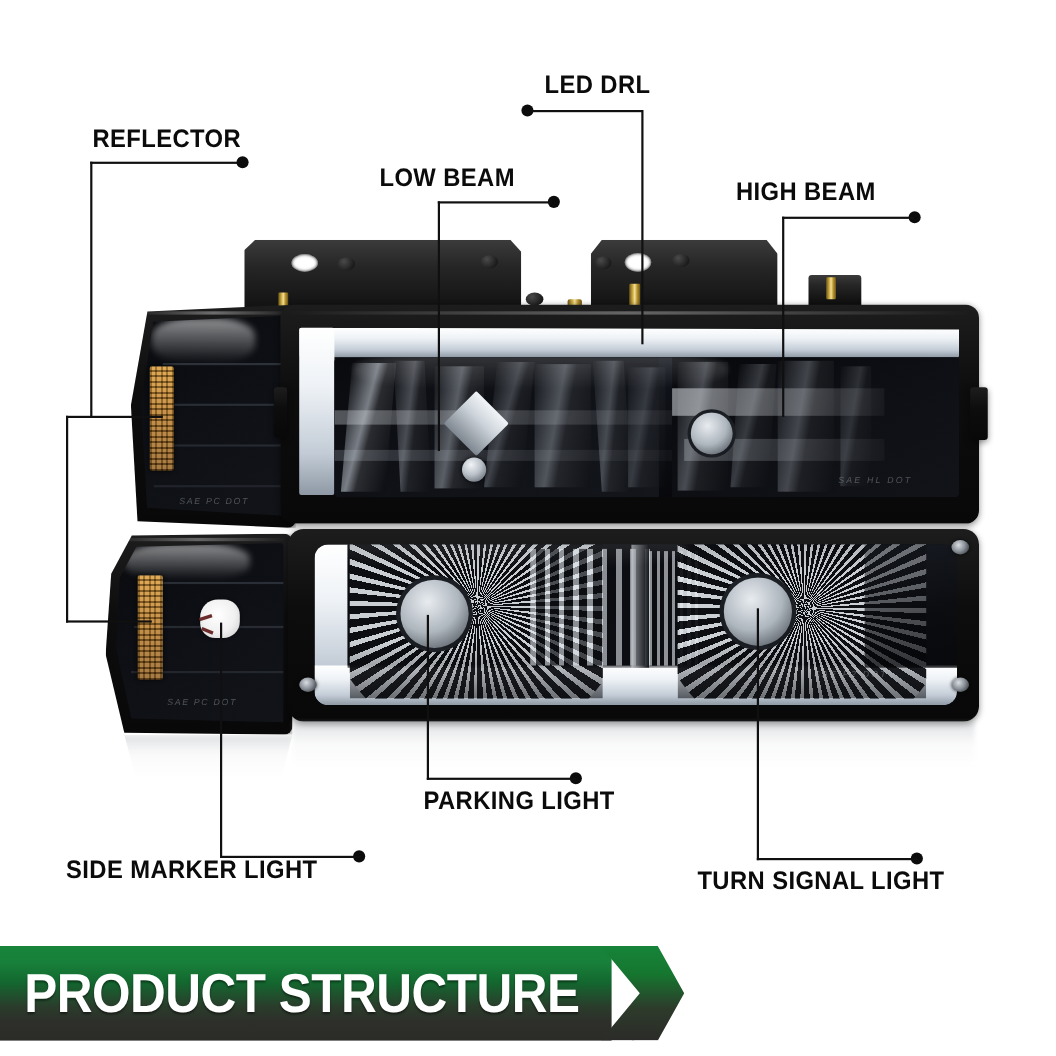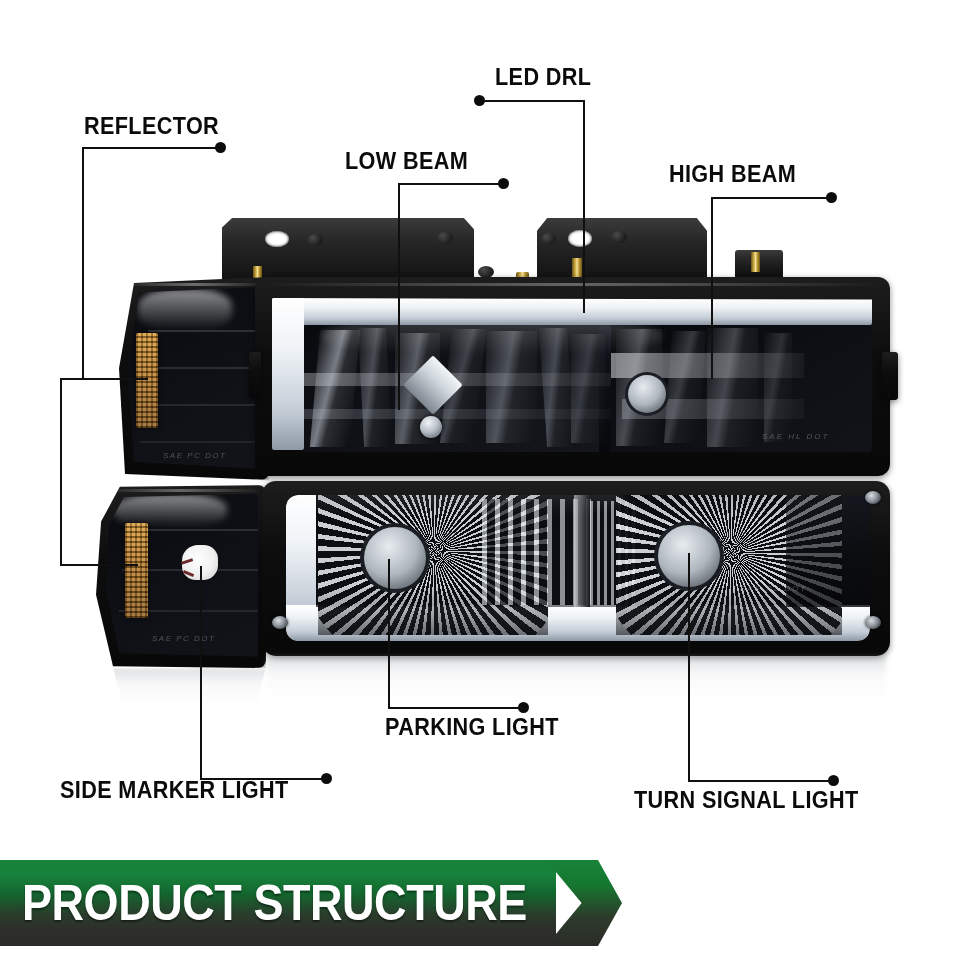--- a/index.html
+++ b/index.html
@@ -393,21 +393,21 @@
       </div>
       <div class="bulb-ring" style="left:368px; top:26px; width:62px; height:62px; border-width:4px;"></div>
 
       <div class="smoke" style="left:500px; top:0; width:84px; height:112px; opacity:0.8;"></div>
       <div class="gloss" style="left:2%; top:-10%; width:56%; height:26%; border-radius:45%; opacity:0.25;"></div>
     </div>
 
     <div class="screw-boss" style="left:272px; top:616px; width:16px; height:13px;"></div>
     <div class="screw-boss" style="left:865px; top:616px; width:16px; height:13px;"></div>
     <div class="screw-boss" style="left:865px; top:491px; width:16px; height:13px;"></div>
-    <div class="etch-text" style="left:740px; top:584px; letter-spacing:2px;">SAE P2  DOT</div>
+    <div class="etch-text" style="left:740px; top:608px; letter-spacing:2px;">SAE P2  DOT</div>
 
     <div class="reflection" style="left:96px; top:668px; width:170px; height:38px;
                 clip-path: polygon(10% 0, 100% 0, 94% 100%, 16% 100%);"></div>
     <div class="reflection" style="left:266px; top:656px; width:620px; height:44px; border-radius:0 0 12px 12px;"></div>
   </div>
 
   <div class="callout-label" style="left:84px; top:115px;">REFLECTOR</div>
   <div class="lead-h" style="left:82px; top:147px; width:139px;"></div>
   <div class="lead-dot" style="left:215px; top:142px;"></div>
   <div class="lead-v" style="left:82px; top:147px; height:233px;"></div>

